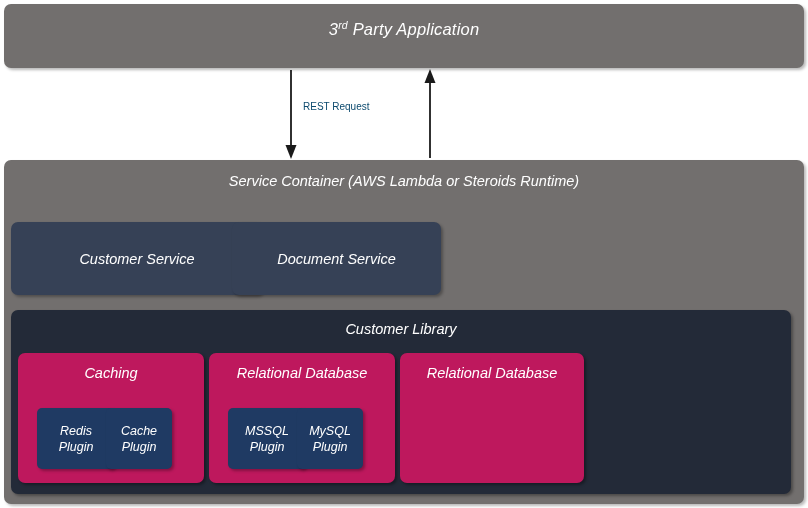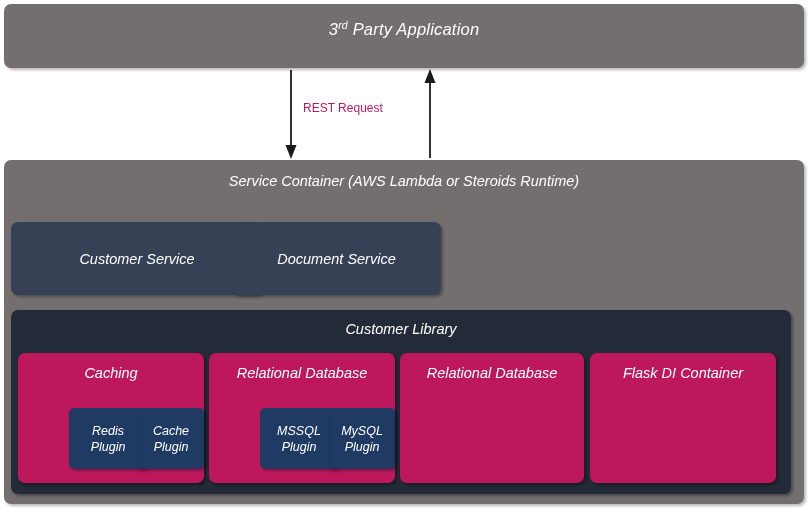--- a/index.html
+++ b/index.html
@@ -135,41 +135,40 @@
     border-radius: 5px;
     box-shadow: 2px 2px 3px rgba(0,0,0,0.30);
     color: #ffffff;
     font-size: 12.5px;
     line-height: 16px;
     display: flex;
     flex-direction: column;
     align-items: center;
     justify-content: center;
     text-align: right;
-    margin-left: 32px;
   }
   .plugin .p-l1, .plugin .p-l2 { display: block; }
   .plug-a { left: 19px;  width: 78px; }
   .plug-b { left: 88px; width: 66px; }
 
   
   .arrows {
     position: absolute;
     left: 0;
     top: 0;
     width: 808px;
     height: 508px;
     pointer-events: none;
   }
   .rest-label {
     position: absolute;
     left: 303px;
     top: 101px;
-    font-size: 12px;
-    color: #be185d;
+    font-size: 10px;
+    color: #0c4a6e;
     white-space: nowrap;
   }
 </style>
 </head>
 <body>
 
 <div class="canvas">
 
   <div class="box client-bar">
     <div class="title"><span>3</span><span class="sup">rd</span><span> Party Application</span></div>
@@ -223,17 +222,14 @@
     <div class="plugin plug-b">
       <span class="p-l1">MySQL</span>
       <span class="p-l2">Plugin</span>
     </div>
   </div>
 
   <div class="box group g-reldb2">
     <div class="g-title">Relational Database</div>
   </div>
 
-  <div class="box group g-flask">
-    <div class="g-title">Flask DI Container</div>
-  </div>
 
 </div>
 
 </body></html>

